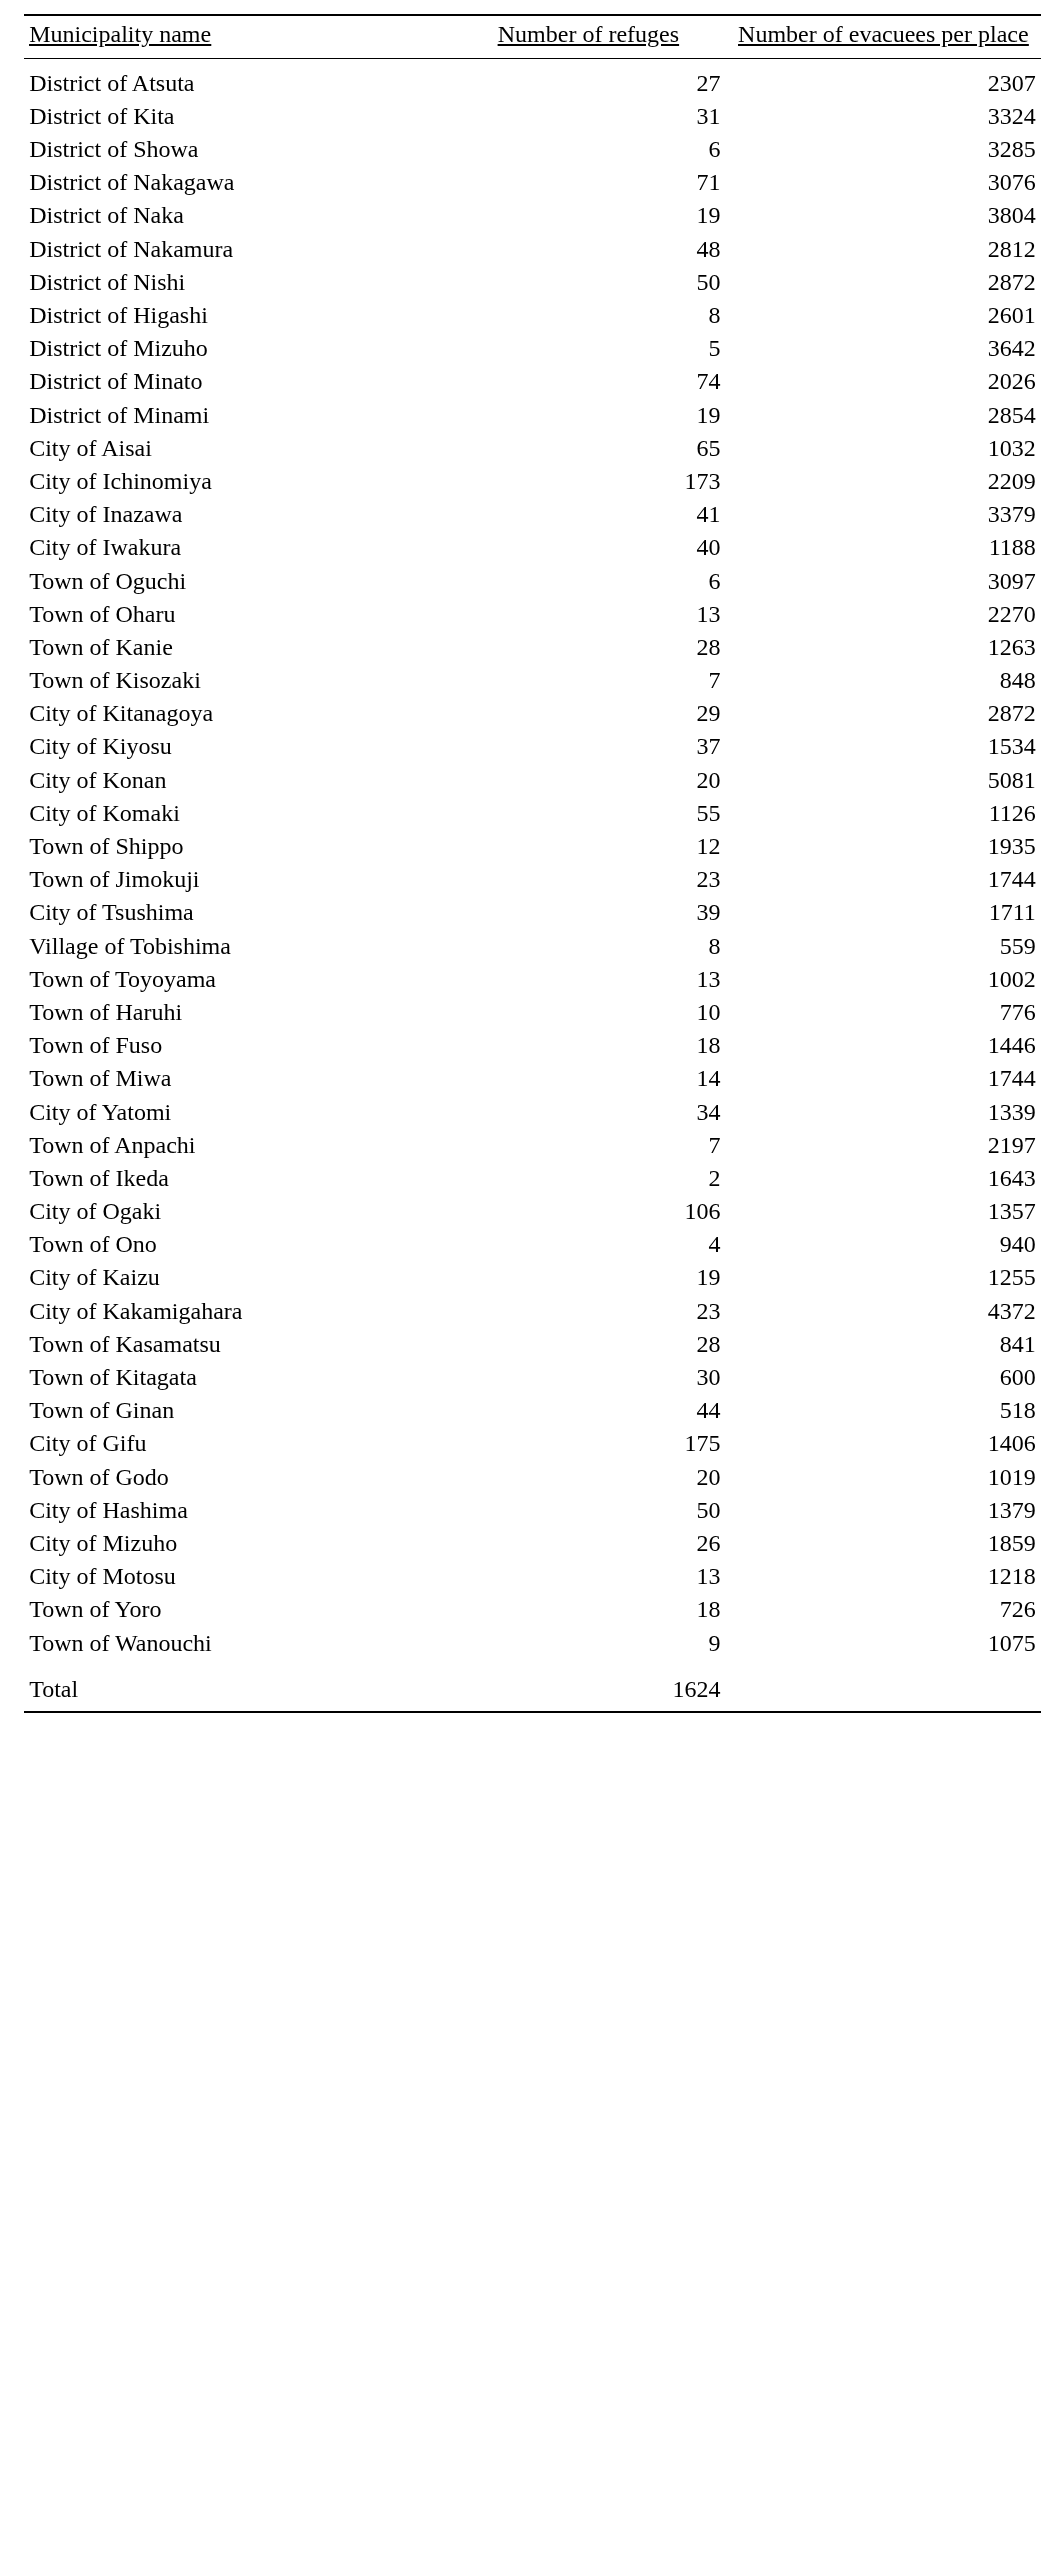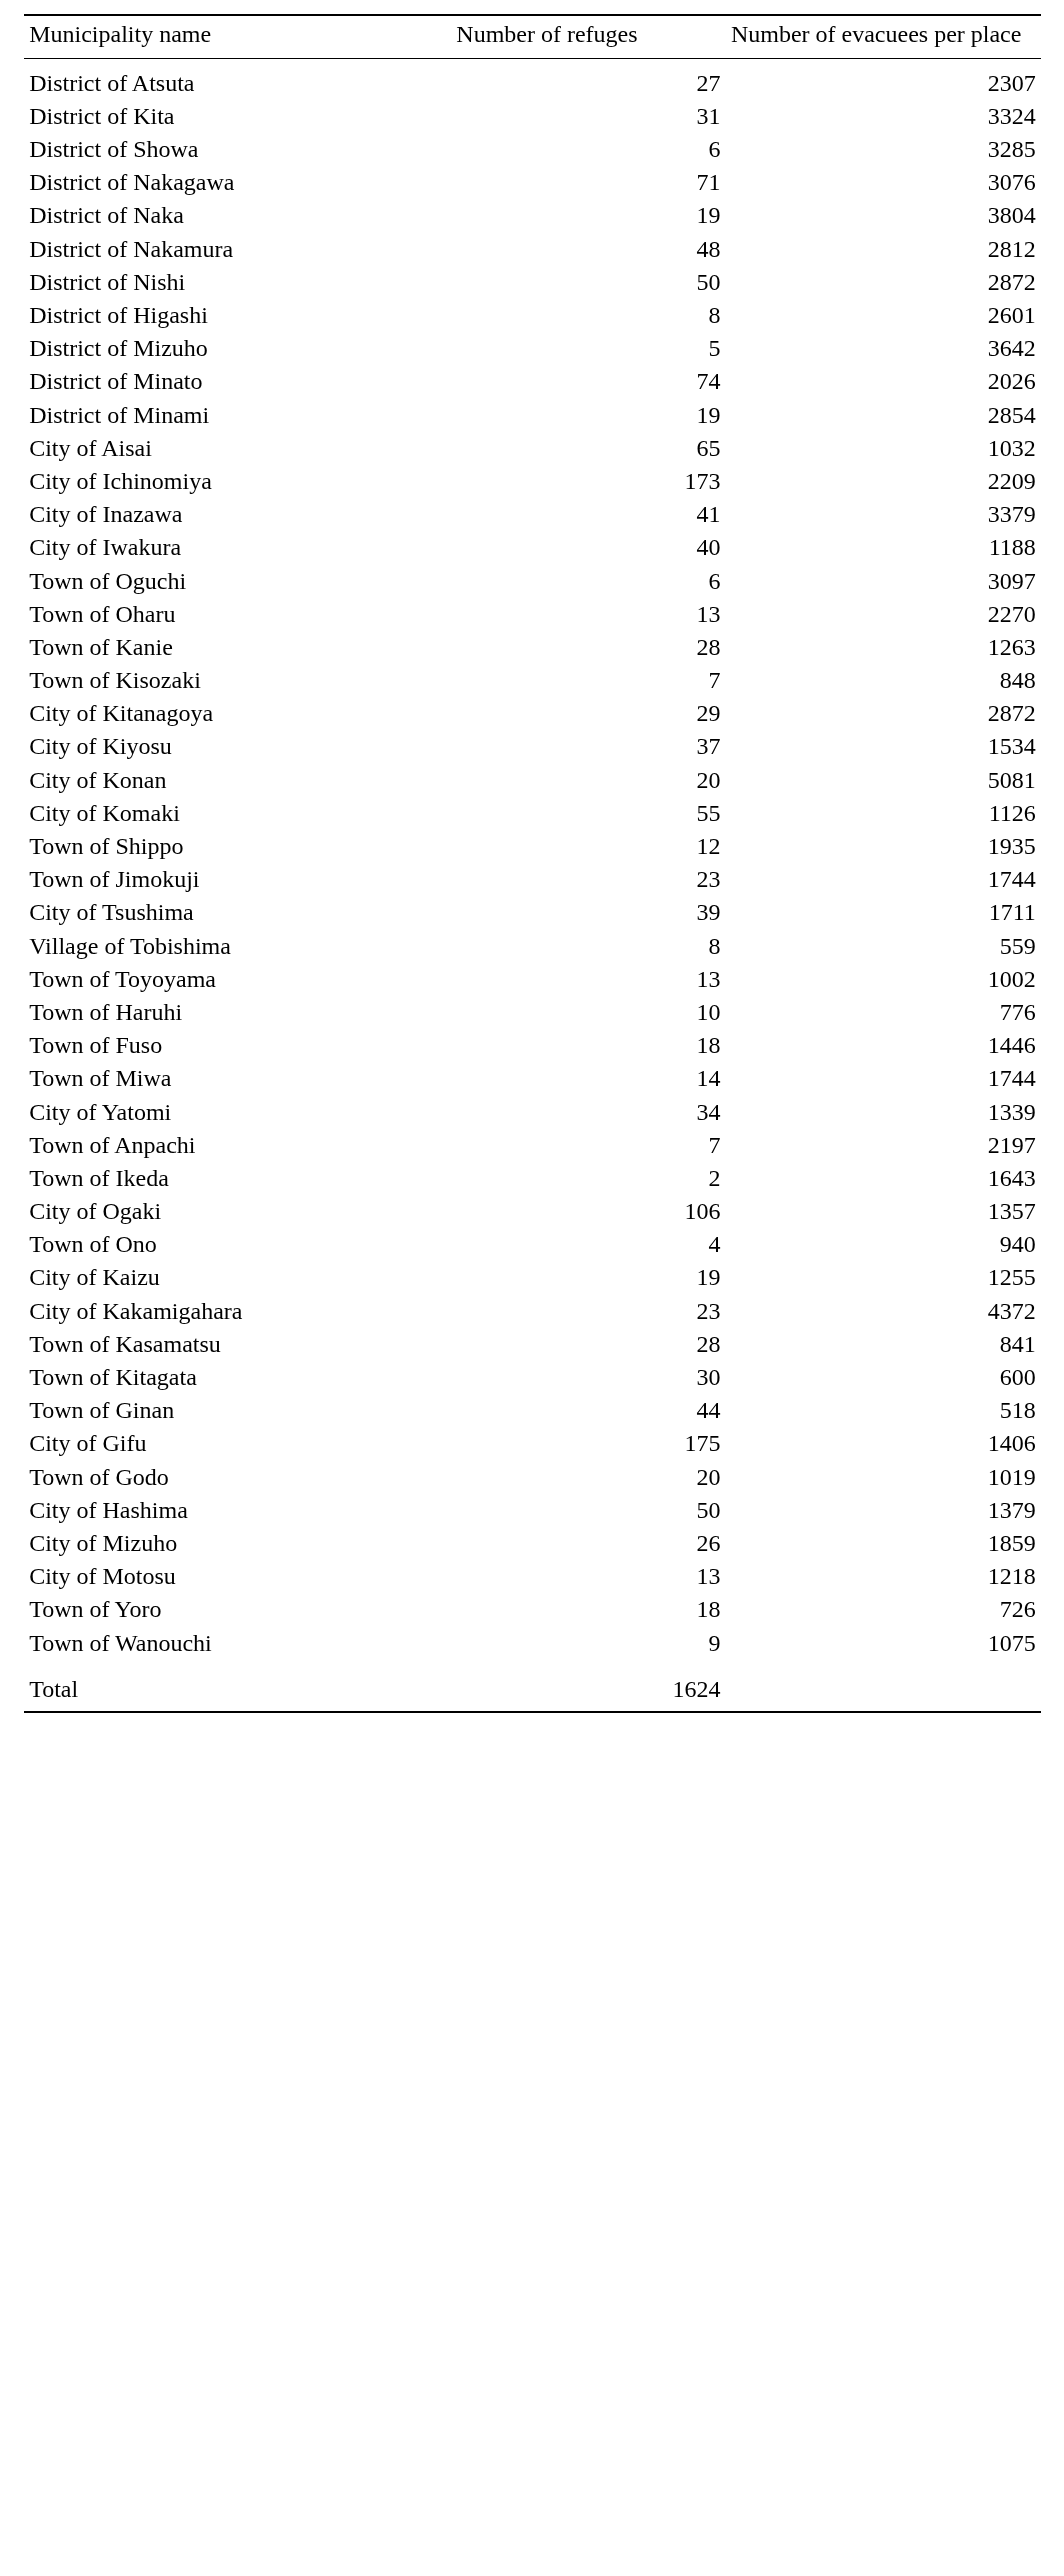--- a/index.html
+++ b/index.html
@@ -27,24 +27,24 @@
   table.data-table col.c2 { width: 31%; }
 
   thead th {
     font-weight: normal;
     font-size: 24px;
     line-height: 1.28;
     vertical-align: top;
     padding: 3.1px 5.2px 8.2px 5.2px;
   }
   thead th.left  { text-align: left; }
-  thead th.right { text-align: left; }
+  thead th.right { text-align: center; }
 
   .rule-top    { border-top: 2.6px solid #000; }
-  .rule-head   { border-bottom: 1.5px solid #000; }
+  .rule-head   { border-bottom: 1.5px solid #000; text-decoration: underline; }
   .rule-bottom { border-bottom: 2.6px solid #000; }
 
   tbody.body-rows tr td {
     font-size: 24px;
     line-height: 1.0;
     padding: 4.6px 5.2px 4.6px 5.2px;
     white-space: nowrap;
   }
   tbody.body-rows tr:first-child td { padding-top: 11.3px; }
   tbody.body-rows tr:last-child  td { padding-bottom: 11.3px; }

